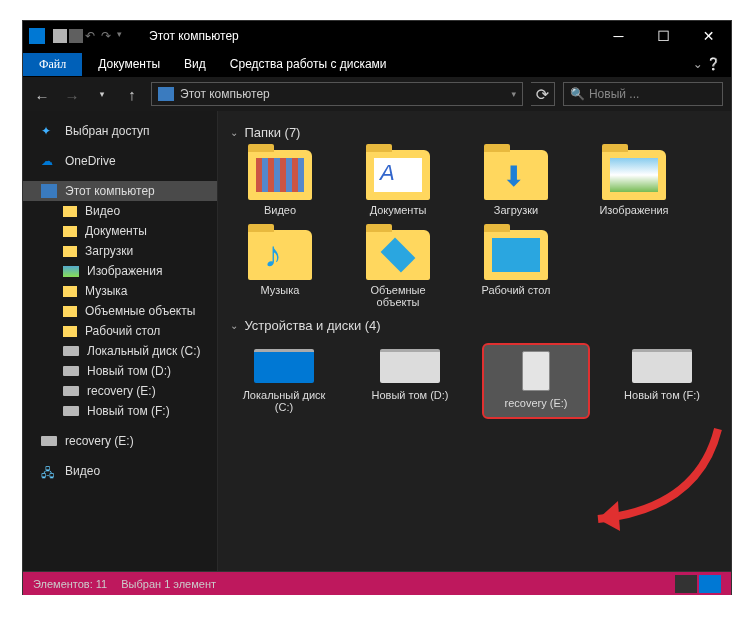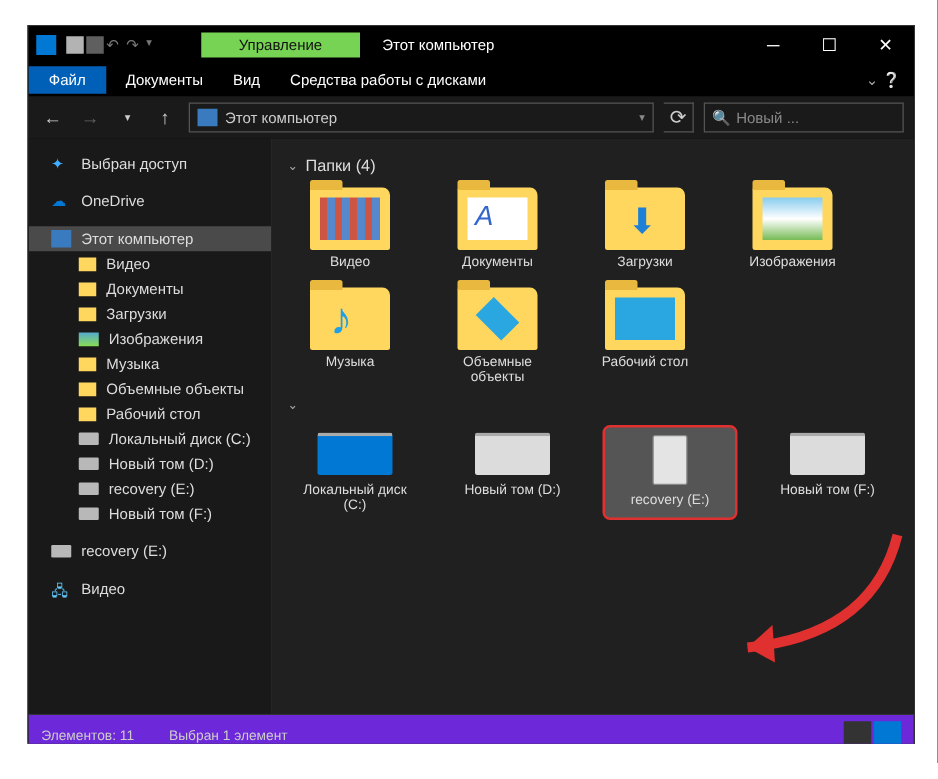--- a/index.html
+++ b/index.html
@@ -7,21 +7,21 @@
   .outer { position: absolute; left: 22px; top: 20px; width: 710px; height: 575px; background: #000; border: 1px solid #333; }
   .titlebar { height: 30px; background: #000; display: flex; align-items: center; color: #fff; font-size: 12px; }
   .tb-icon { width: 16px; height: 16px; margin-left: 6px; background: #0078d4; display: inline-block; }
   .qat { display: flex; gap: 2px; margin-left: 8px; align-items: center; }
   .qat span { width: 14px; height: 14px; opacity: 0.7; }
   .tab-tools { margin-left: 30px; background: #77d353; color: #111; padding: 3px 30px; font-size: 12px; }
   .tb-title { margin-left: 18px; color: #fff; }
   .win-btns { margin-left: auto; display: flex; }
   .win-btns div { width: 45px; height: 30px; display: flex; align-items: center; justify-content: center; color: #fff; font-size: 14px; }
   .menubar { height: 26px; background: #000; display: flex; align-items: center; font-size: 12px; color: #fff; }
-  .file-btn { background: #0060b8; color: #fff; padding: 4px 16px; margin-right: 4px; }
+  .file-btn { background: #0060b8; color: #fff; padding: 4px 16px; margin-right: 4px; font-family: Liberation Serif, serif; }
   .menu-item { padding: 4px 12px; }
   .menu-chev { margin-left: auto; margin-right: 10px; color: #aaa; }
   .navbar { height: 34px; background: #1a1a1a; display: flex; align-items: center; padding: 0 8px; gap: 8px; color: #ccc; }
   .nav-btn { width: 22px; text-align: center; font-size: 15px; }
   .addr-box { flex: 1; display: flex; align-items: center; border: 1px solid #555; height: 24px; padding: 0 6px; font-size: 12px; }
   .addr-box .pc-ic { width: 16px; height: 14px; background: #3a7bbf; margin-right: 6px; }
   .addr-refresh { width: 24px; border: 1px solid #555; border-left: none; height: 24px; display: flex; align-items: center; justify-content: center; }
   .search-box { width: 160px; border: 1px solid #555; height: 24px; display: flex; align-items: center; padding: 0 6px; font-size: 12px; color: #888; }
   .body { display: flex; height: 460px; background: #191919; }
   .sidebar { width: 195px; background: #191919; color: #ddd; font-size: 12px; padding-top: 10px; overflow: hidden; border-right: 1px solid #2a2a2a; }
@@ -52,42 +52,41 @@
   .ov-img { background: linear-gradient(#8ce,#fff,#7b5); }
   .ov-music::after { content:"♪"; color:#1e9fe6; font-size:36px; position:absolute; left:8px; top:-4px; }
   .ov-3d { background:#2aa6e0; transform: rotate(45deg) scale(0.6); }
   .ov-desk { background:#2aa6e0; }
   .drives-grid { display: flex; flex-wrap: wrap; gap: 6px 18px; margin-top: 4px; }
   .ditem { width: 108px; text-align: center; color: #ddd; font-size: 11px; padding: 6px 2px; position: relative; }
   .ditem.selected { border: 2px solid #e03030; border-radius: 6px; background: #555; }
   .drive-ic { width: 60px; height: 34px; margin: 0 auto 6px; background: #dcdcdc; border-radius: 2px; border-top: 3px solid #aaa; position: relative; }
   .drive-ic.win { background: #0078d4; }
   .drive-ic.srv { width: 28px; height: 40px; background:#e4e4e4; border: 1px solid #888; }
-  .statusbar { height: 24px; background: #6d28d9; border-top: 1px solid #333; display: flex; align-items: flex-end; color: #ccc; font-size: 11px; padding: 0 10px; }
+  .statusbar { height: 24px; background: #be185d; border-top: 1px solid #333; display: flex; align-items: center; color: #ccc; font-size: 11px; padding: 0 10px; }
   .sb-right { margin-left: auto; display: flex; gap: 2px; }
   .sb-right div { width: 22px; height: 18px; background: #333; }
   .sb-right div.active { background: #0078d4; }
   .arrow { position: absolute; right: 22px; bottom: 80px; pointer-events:none; }
   .arrow svg { width: 160px; height: 120px; }
 </style>
 </head>
 <body>
 
 <div class="outer">
 
   <div class="titlebar">
     <span class="tb-icon"></span>
     <div class="qat">
       <span style="background:#fff"></span>
       <span style="background:#888"></span>
       <span style="color:#aaa">↶</span>
       <span style="color:#aaa">↷</span>
       <span style="color:#aaa;font-size:9px">▾</span>
     </div>
-    <div class="tab-tools">Управление</div>
     <div class="tb-title">Этот компьютер</div>
     <div class="win-btns">
       <div>─</div>
       <div>☐</div>
       <div>✕</div>
     </div>
   </div>
 
   <div class="menubar">
     <div class="file-btn">Файл</div>
@@ -182,21 +181,21 @@
       <div class="sep"></div>
       <div class="side-item">
           <span class="si-ic ic-net">🖧</span>
           <span>Видео</span>
         </div>
     </div>
 
     <div class="content">
       <div class="group-hdr">
         <span class="chev">⌄</span>
-        <span>Папки (4)</span>
+        <span>Папки (7)</span>
       </div>
       <div class="folders-grid">
         <div class="fitem">
             <div class="folder-ic">
               <div class="overlay ov-video"></div>
             </div>
             <div>Видео</div>
           </div>
         <div class="fitem">
             <div class="folder-ic">
@@ -231,20 +230,21 @@
         <div class="fitem">
             <div class="folder-ic">
               <div class="overlay ov-desk"></div>
             </div>
             <div>Рабочий стол</div>
           </div>
       </div>
 
       <div class="group-hdr">
         <span class="chev">⌄</span>
+        <span>Устройства и диски (4)</span>
       </div>
       <div class="drives-grid">
         <div class="ditem">
             <div class="drive-ic win"></div>
             <div>Локальный диск (C:)</div>
           </div>
         <div class="ditem">
             <div class="drive-ic"></div>
             <div>Новый том (D:)</div>
           </div>
@@ -255,21 +255,21 @@
         <div class="ditem">
             <div class="drive-ic"></div>
             <div>Новый том (F:)</div>
           </div>
       </div>
     </div>
   </div>
 
   <div class="statusbar">
     <span>Элементов: 11</span>
-    <span style="margin-left:28px">Выбран 1 элемент</span>
+    <span style="margin-left:14px">Выбран 1 элемент</span>
     <div class="sb-right">
       <div></div>
       <div class="active"></div>
     </div>
   </div>
 </div>
 
 <div class="arrow">
   <svg viewBox="0 0 160 120">
     <path d="M 150 10 Q 130 90 30 100" stroke="#e03030" stroke-width="8" fill="none"></path>

